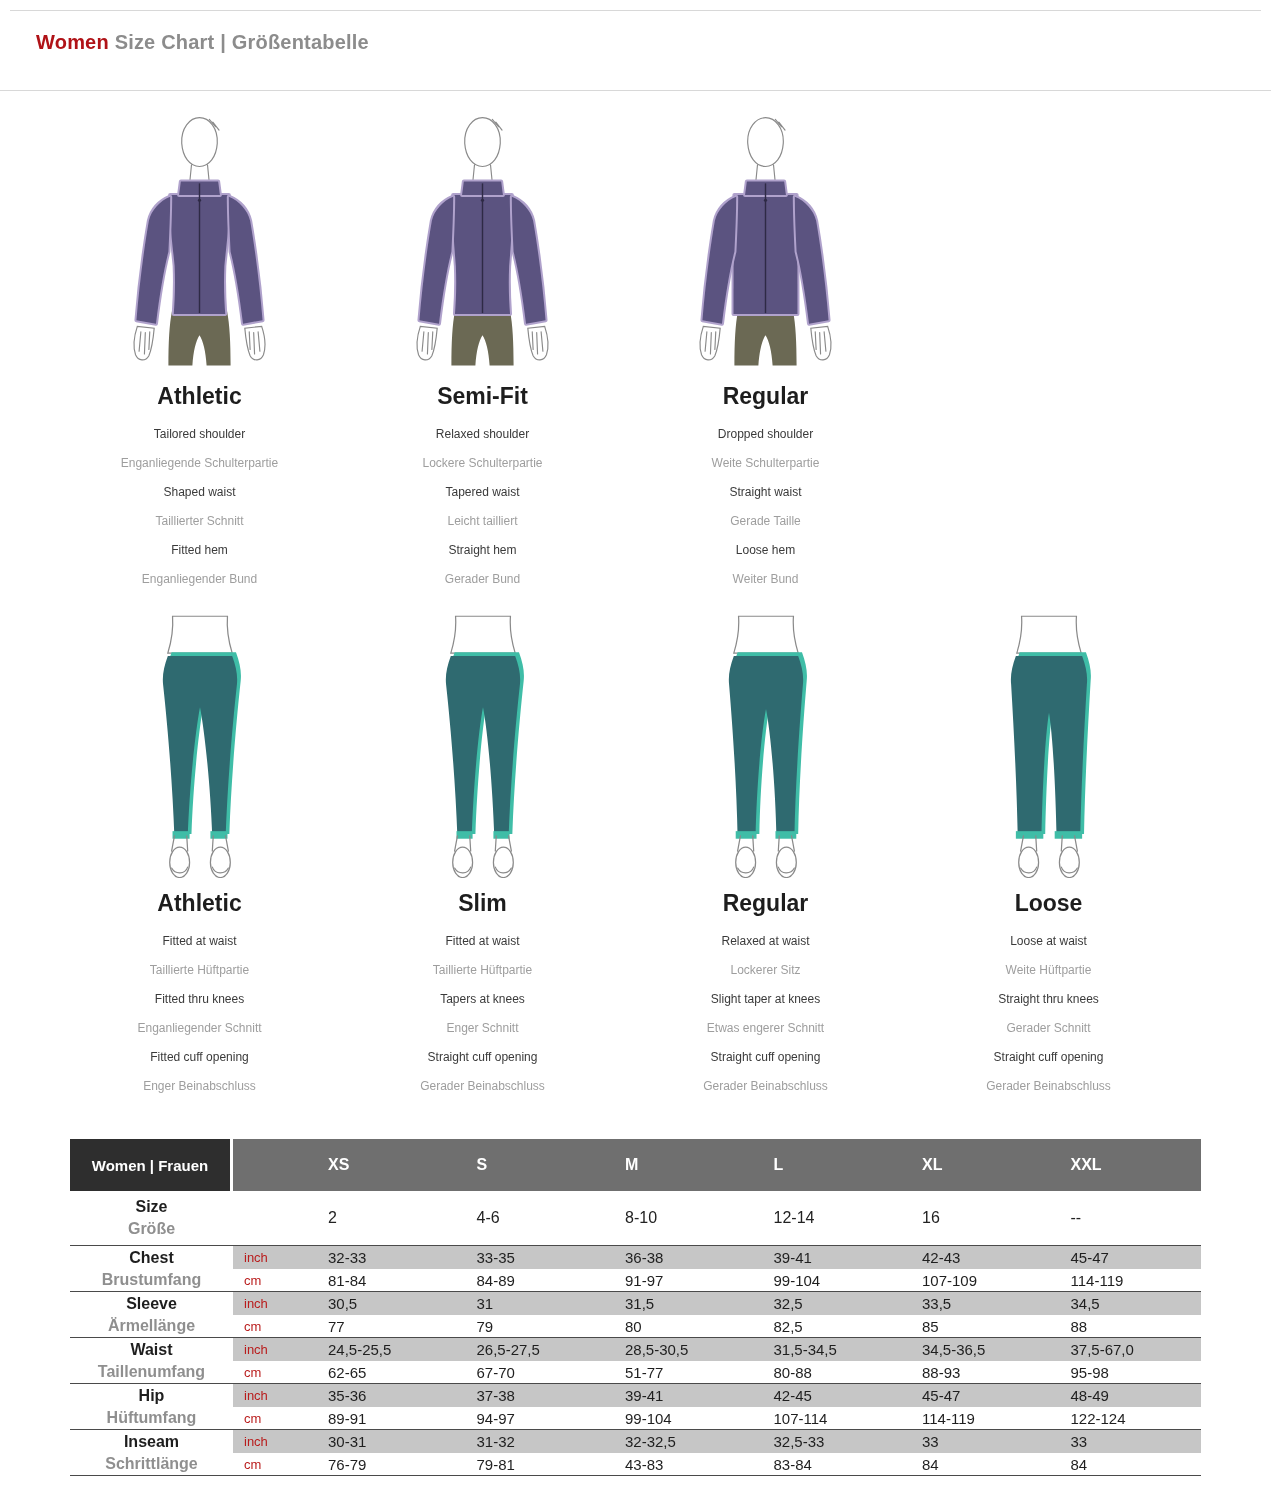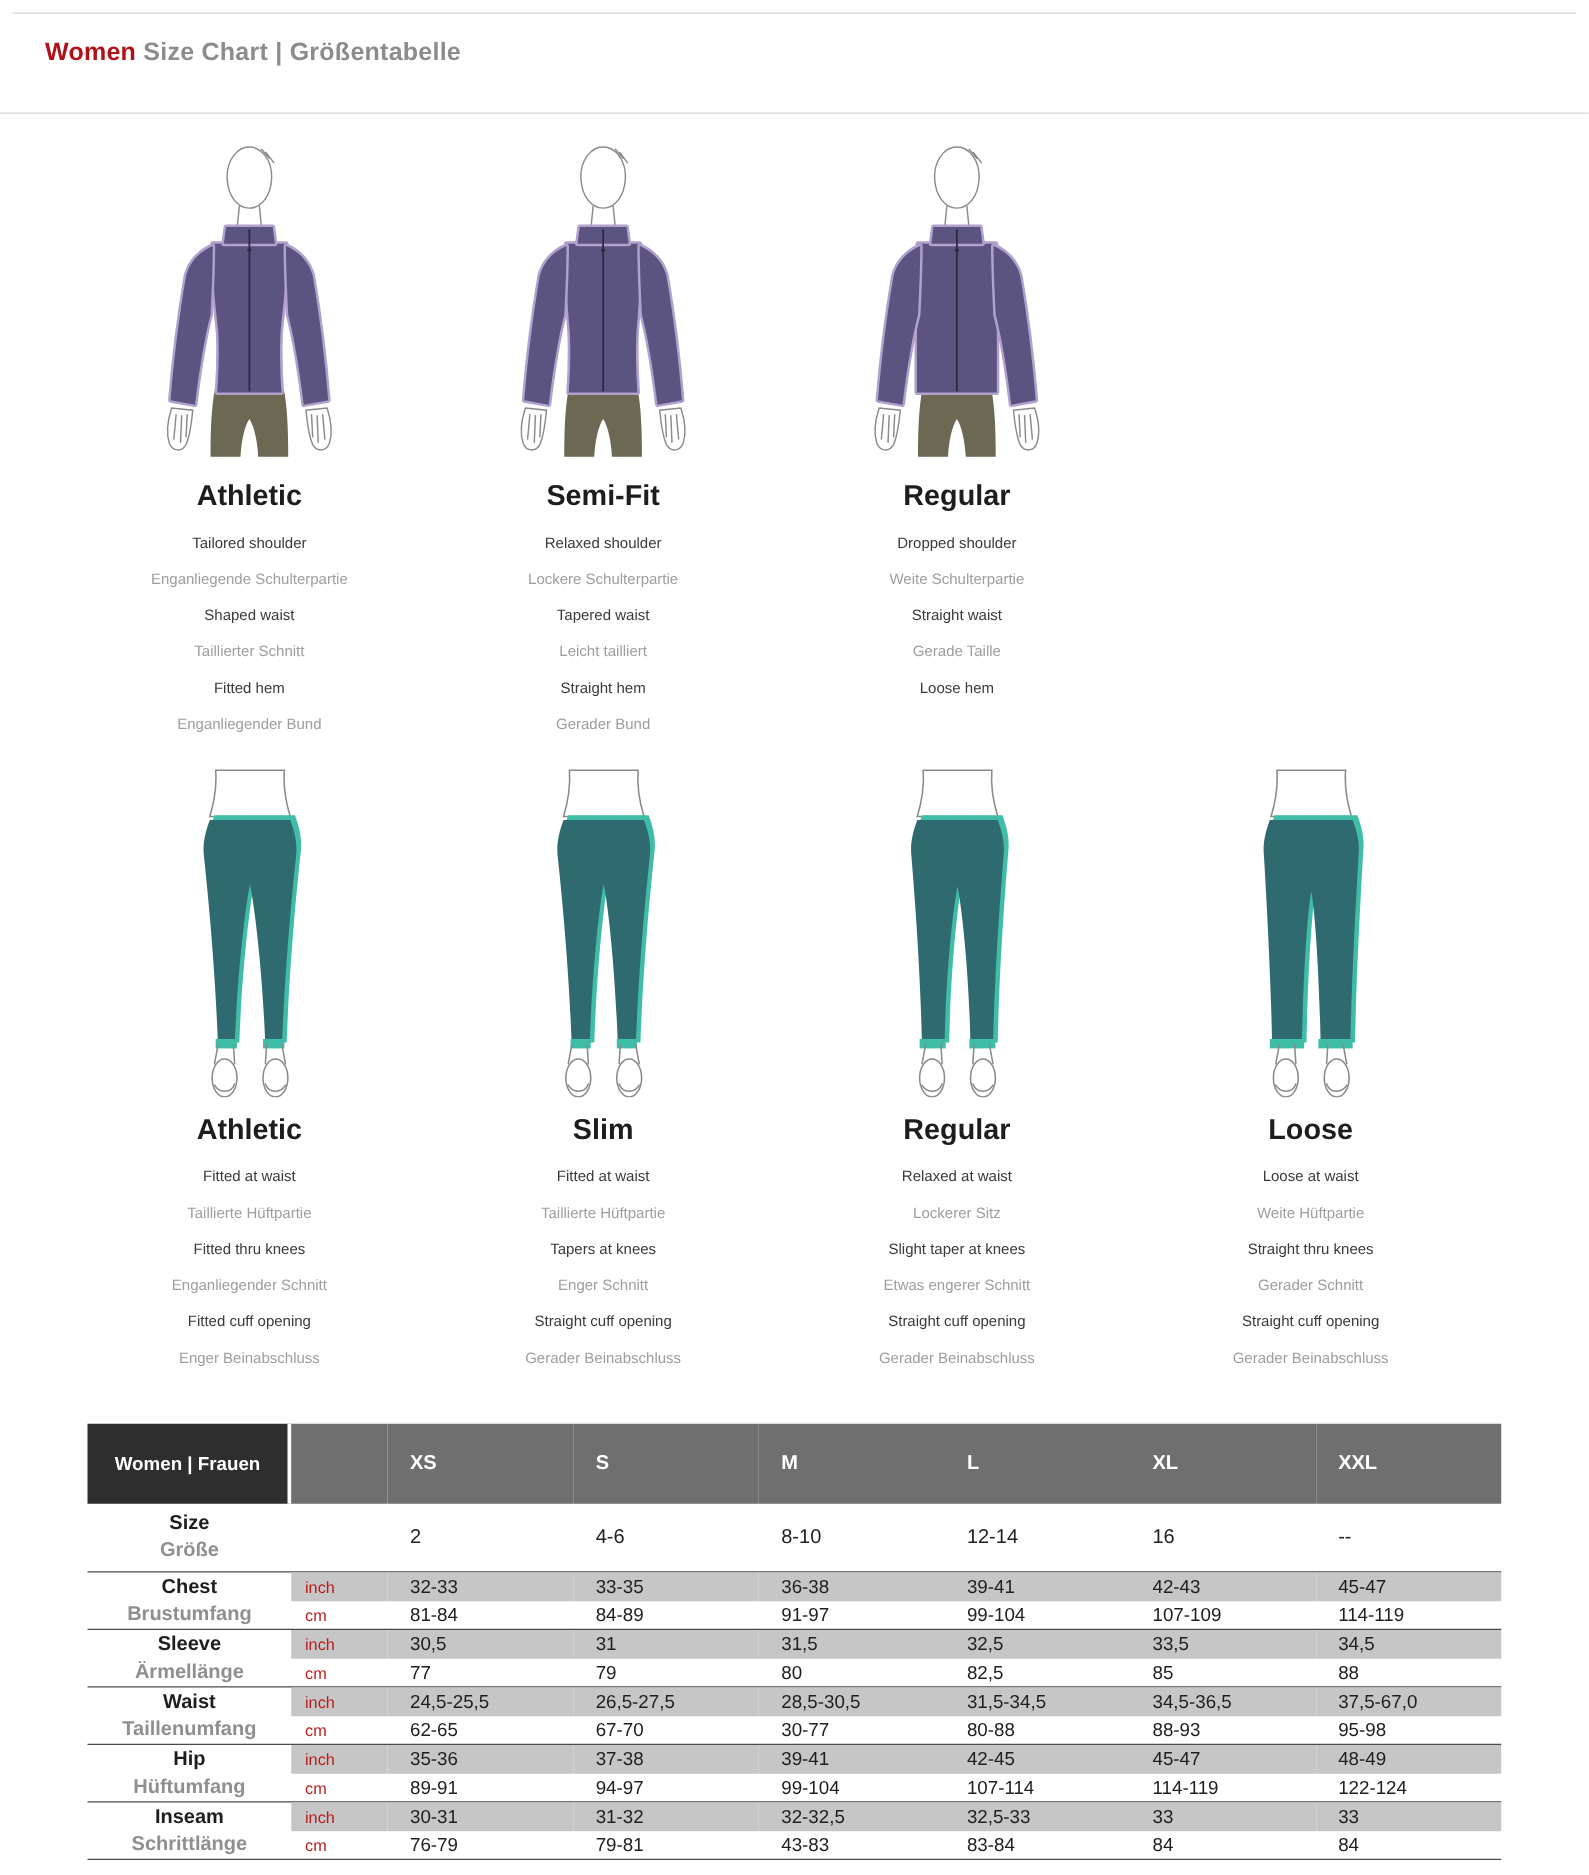--- a/index.html
+++ b/index.html
@@ -38,21 +38,21 @@
       stroke-linejoin:round;paint-order:stroke;}
   .shorts{fill:var(--shorts-olive);}
   .zip{stroke:#2e2a45;stroke-width:1.6;}
   .pt{fill:var(--pants-teal);}
   .pt-trim{fill:var(--pants-trim);}
 
   
   .size-table{width:1131px;margin:38px 0 0 70px;}
   .t-row{display:grid;grid-template-columns:163px 77px repeat(6,1fr);}
   .cell{display:flex;align-items:center;min-width:0;}
-  .t-head{height:64px;border-radius:26px;}
+  .t-head{height:52px;border-radius:26px;}
   .corner{background:var(--table-dark);color:#fff;font-weight:bold;font-size:15px;
           justify-content:center;border-right:3px solid #fff;}
   .unit-h,.size-h{background:var(--table-mid);}
   .size-h{color:#fff;font-weight:bold;font-size:16px;padding-left:18px;}
   .t-size{height:55px;border-bottom:1.5px solid #4a4a4a;}
   .label{justify-content:center;text-align:center;}
   .two-line{flex-direction:column;line-height:1.35;}
   .lbl-en{font-weight:bold;color:#1e1e1e;font-size:16px;}
   .lbl-de{font-weight:bold;color:#8f8f8f;font-size:16px;}
   .t-inch,.t-cm{height:23px;font-size:15px;color:#1f1f1f;}
@@ -170,20 +170,21 @@
           <circle cx="85" cy="98" r="1.8" fill="#2e2a45"></circle>
         </svg>
       </div>
       <h3 class="fit-name">Regular</h3>
       <div class="features">
         <p class="feat-en">Dropped shoulder</p>
         <p class="feat-de">Weite Schulterpartie</p>
         <p class="feat-en">Straight waist</p>
         <p class="feat-de">Gerade Taille</p>
         <p class="feat-en">Loose hem</p>
+        <p class="feat-de">Weiter Bund</p>
       </div>
     </div>
 
     <div class="fit-col"></div>
   </section>
 
   <section class="fits-row pants">
 
     <div class="fit-col">
       <div class="figure">
@@ -354,21 +355,21 @@
       <div class="cell val">28,5-30,5</div>
       <div class="cell val">31,5-34,5</div>
       <div class="cell val">34,5-36,5</div>
       <div class="cell val">37,5-67,0</div>
     </div>
     <div class="t-row t-cm">
       <div class="cell label lbl-de">Taillenumfang</div>
       <div class="cell unit">cm</div>
       <div class="cell val">62-65</div>
       <div class="cell val">67-70</div>
-      <div class="cell val">30-77</div>
+      <div class="cell val">51-77</div>
       <div class="cell val">80-88</div>
       <div class="cell val">88-93</div>
       <div class="cell val">95-98</div>
     </div>
 
     <div class="t-row t-inch">
       <div class="cell label lbl-en">Hip</div>
       <div class="cell unit">inch</div>
       <div class="cell val">35-36</div>
       <div class="cell val">37-38</div>

